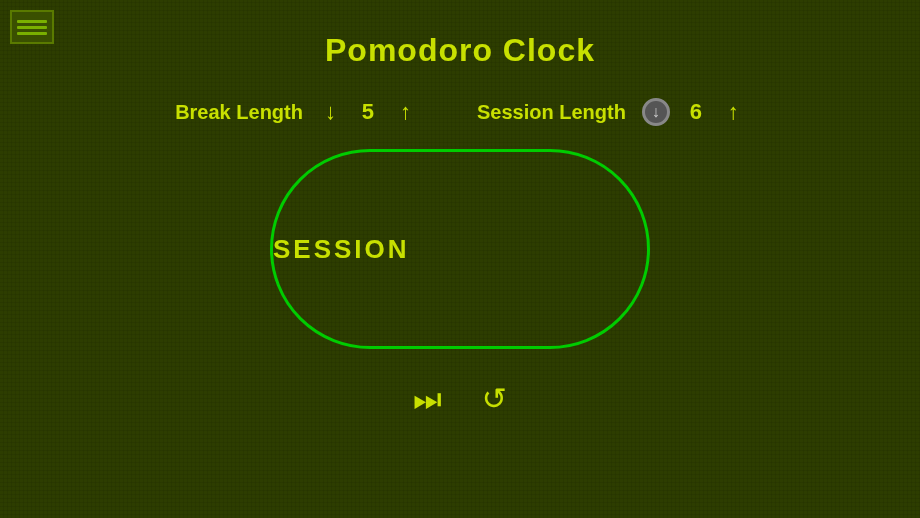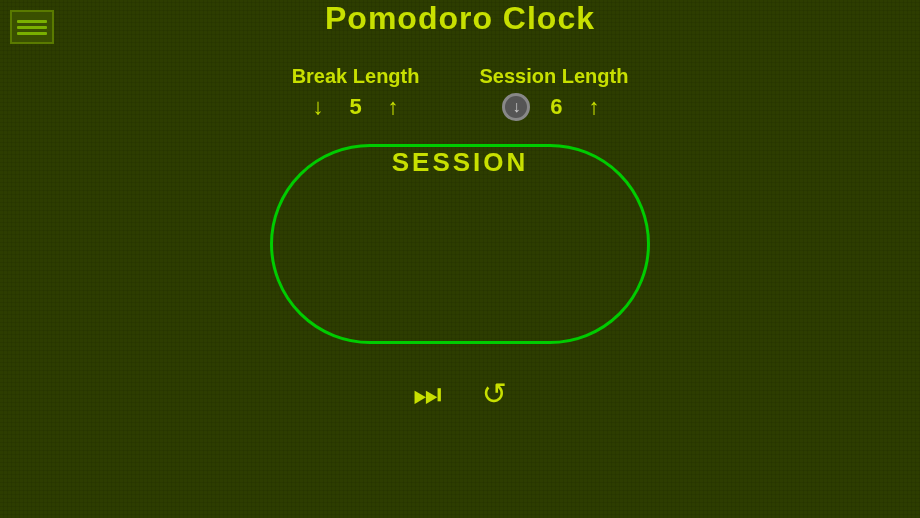--- a/index.html
+++ b/index.html
@@ -47,40 +47,41 @@
     }
     .logo-line {
       width: 30px;
       height: 3px;
       background: #7ab000;
       border-radius: 1px;
     }
 
     
     .title {
+      margin-top: 32px;
       font-size: 32px;
       font-weight: bold;
       color: #c8e000;
       letter-spacing: 1px;
     }
 
     
     .controls-row {
       display: flex;
       flex-direction: row;
       gap: 60px;
       margin-top: 28px;
       align-items: center;
     }
 
     .control-group {
       display: flex;
-      flex-direction: column;
-      align-items: center;
-      gap: 4px;
+      flex-direction: row;
+      align-items: center;
+      gap: 16px;
     }
 
     .control-label {
       font-size: 20px;
       font-weight: bold;
       color: #c8e000;
     }
 
     .control-buttons {
       display: flex;
@@ -126,21 +127,21 @@
     }
 
     
     .timer-container {
       margin-top: 22px;
       width: 380px;
       height: 200px;
       border: 3px solid #00cc00;
       border-radius: 100px;
       display: flex;
-      flex-direction: column;
+      flex-direction: row;
       align-items: center;
       justify-content: flex-start;
       gap: 8px;
     }
 
     .timer-label {
       font-size: 26px;
       font-weight: bold;
       color: #c8e000;
       letter-spacing: 3px;

